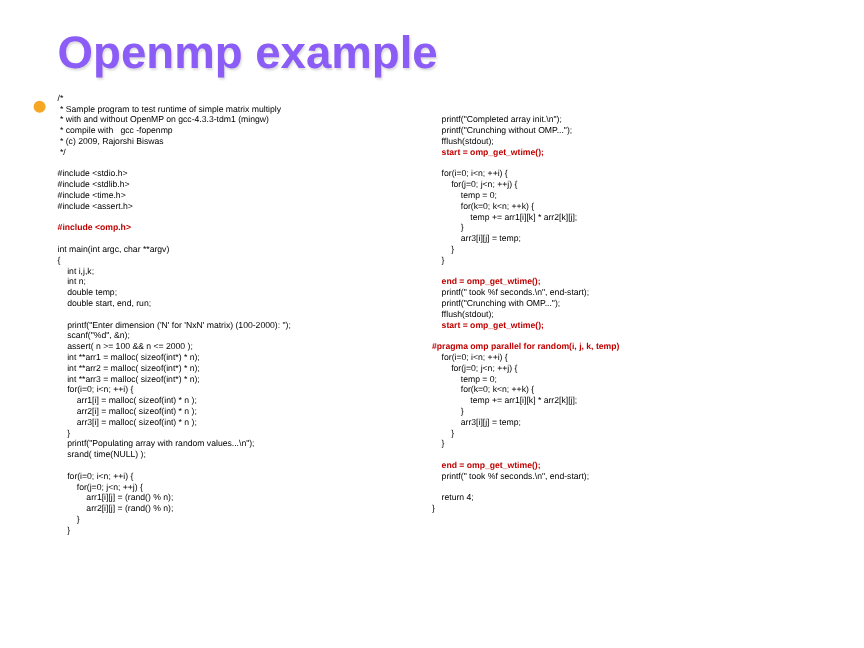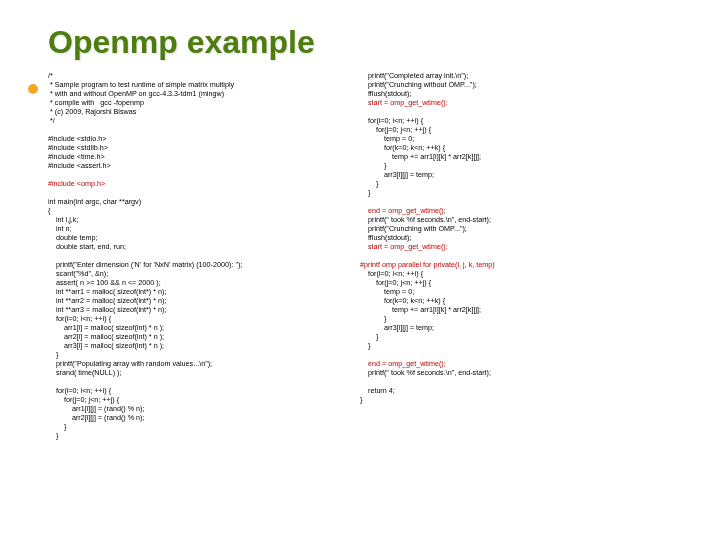--- a/index.html
+++ b/index.html
@@ -12,47 +12,48 @@
     overflow: hidden;
   }
   .slide {
     position: relative;
     width: 720px;
     height: 540px;
     box-sizing: border-box;
     padding: 24px 48px 12px 48px;
   }
   .title {
-    font-size: 32px;
+    font-size: 38px;
     font-weight: bold;
-    color: #4d7c0f;
+    color: #8b5cf6;
     margin: 0 0 10px 0;
     text-shadow: 1px 1px 2px rgba(0,0,0,.15);
   }
   .bullet {
     position: absolute;
     left: 28px;
     top: 84px;
     width: 10px;
     height: 10px;
     border-radius: 50%;
     background: #f5a623;
   }
   .cols {
     display: flex;
     font-family: "Verdana", sans-serif;
     font-size: 7.2px;
     line-height: 1.25;
     color: #000;
+    align-items: center;
   }
   .col {
     flex: 1;
     white-space: pre;
   }
-  .red { color: #c00000; font-weight: normal; }
+  .red { color: #c00000; font-weight: bold; }
 </style>
 </head>
 <body>
 
 <div class="slide">
   <h1 class="title">Openmp example</h1>
   <div class="bullet"></div>
 
   <div class="cols">
     <div class="col"><span>/*</span>
@@ -111,21 +112,21 @@
 <span>            arr3[i][j] = temp;</span>
 <span>        }</span>
 <span>    }</span>
 
 <span class="red">    end = omp_get_wtime();</span>
 <span>    printf(" took %f seconds.\n", end-start);</span>
 <span>    printf("Crunching with OMP...");</span>
 <span>    fflush(stdout);</span>
 <span class="red">    start = omp_get_wtime();</span>
 
-<span class="red">#printf omp parallel for private(i, j, k, temp)</span>
+<span class="red">#pragma omp parallel for random(i, j, k, temp)</span>
 <span>    for(i=0; i&lt;n; ++i) {</span>
 <span>        for(j=0; j&lt;n; ++j) {</span>
 <span>            temp = 0;</span>
 <span>            for(k=0; k&lt;n; ++k) {</span>
 <span>                temp += arr1[i][k] * arr2[k][j];</span>
 <span>            }</span>
 <span>            arr3[i][j] = temp;</span>
 <span>        }</span>
 <span>    }</span>
 

